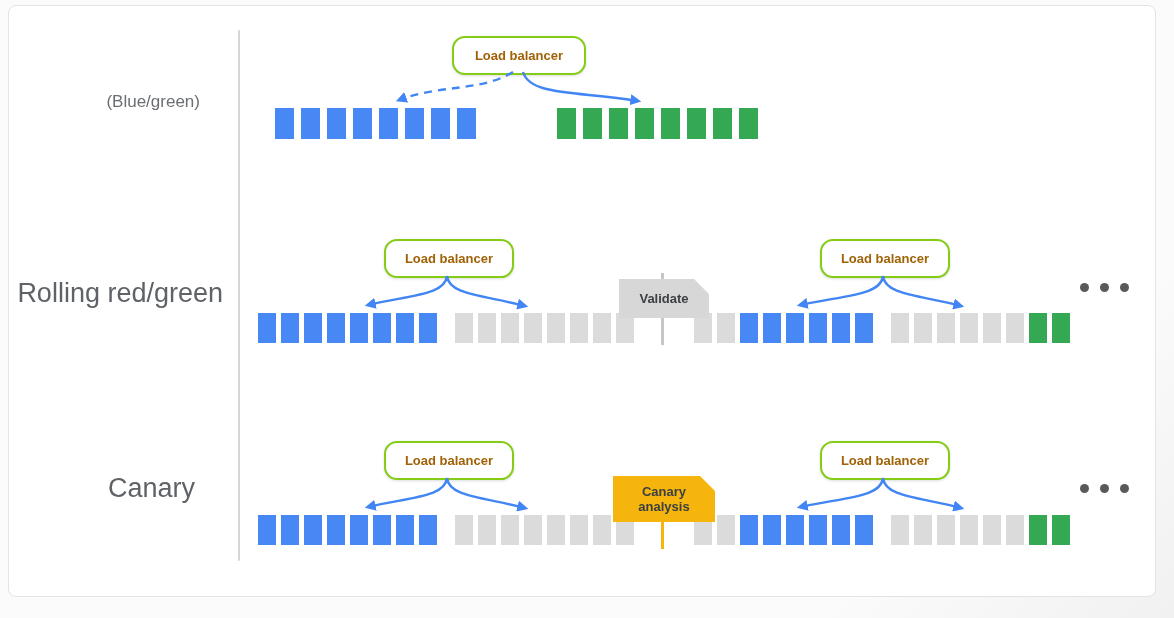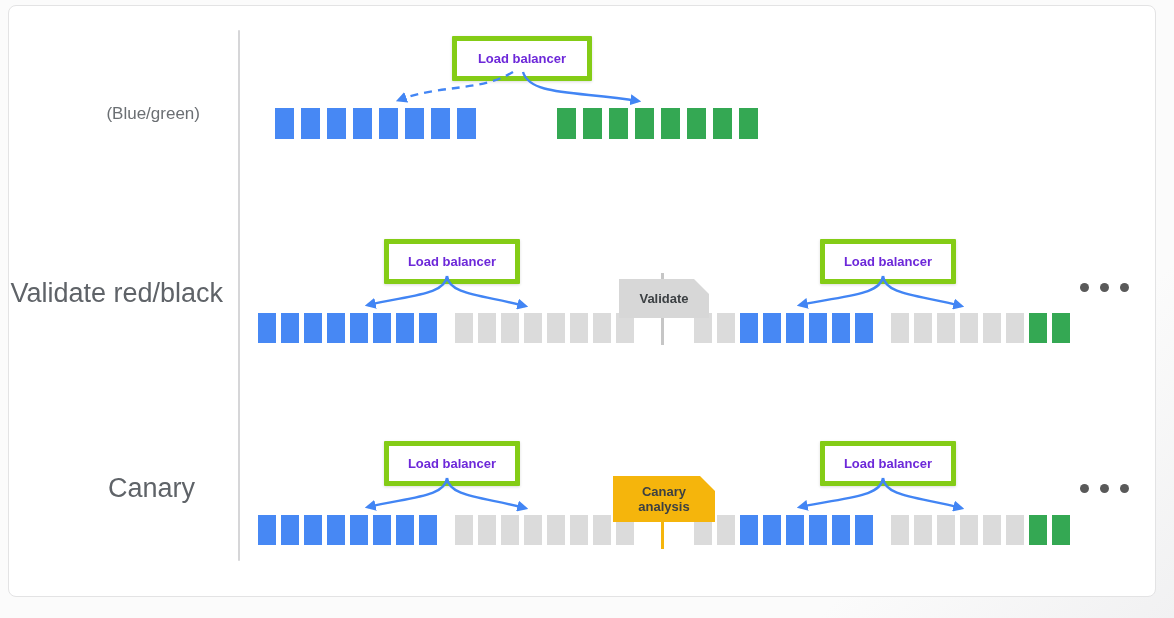--- a/index.html
+++ b/index.html
@@ -11,26 +11,26 @@
   .card{
     position:absolute;left:8px;top:5px;width:1146px;height:590px;
     background:#ffffff;border:1px solid #e3e3e4;border-radius:8px;
   }
   .divider{
     position:absolute;left:238px;top:30px;width:2px;height:531px;
     background:#d6d6d8;border-radius:1px;
   }
   .row-label{position:absolute;text-align:right;color:#5f6368;}
   .row-label .title{font-size:27px;line-height:32px;}
-  .row-label .subtitle{font-size:17px;line-height:22px;margin-top:18px;color:#6b6f73;}
+  .row-label .subtitle{font-size:17px;line-height:22px;margin-top:6px;color:#6b6f73;}
   .lb-box{
-    position:absolute;height:35px;background:#ffffff;border:5px solid #84cc16;
-    box-shadow:0 1px 3px rgba(0,0,0,0.14);border-radius:1px;
+    position:absolute;height:35px;background:#ffffff;border:2px solid #84cc16;
+    box-shadow:0 1px 3px rgba(0,0,0,0.14);border-radius:13px;
     display:flex;align-items:center;justify-content:center;
-    font-size:13px;font-weight:bold;color:#6d28d9;z-index:3;
+    font-size:13px;font-weight:bold;color:#a16207;z-index:3;
   }
   .tag-box{
     position:absolute;display:flex;align-items:center;justify-content:center;
     text-align:center;font-size:13px;font-weight:bold;color:#3c4043;
     clip-path:polygon(0 0,calc(100% - 15px) 0,100% 15px,100% 100%,0 100%);
     z-index:3;line-height:15px;margin-top:43px;
   }
   .tag-validate{background:#d7d7d7;}
   .tag-canary{background:#f5b50c;}
   .stem{position:absolute;width:3px;z-index:1;}
@@ -52,21 +52,21 @@
 </head>
 <body>
 
 <div class="card"></div>
 <div class="divider"></div>
 
 <div class="row-label" style="right:974px;top:85px;">
   <div class="subtitle">(Blue/green)</div>
 </div>
 <div class="row-label" style="right:951px;top:277px;">
-  <div class="title">Validate red/black</div>
+  <div class="title">Rolling red/green</div>
 </div>
 <div class="row-label" style="right:979px;top:472px;">
   <div class="title">Canary</div>
 </div>
 
 <div class="lb-box" style="left:452px;top:36px;width:130px;">
   <span>Load balancer</span>
 </div>
 <div class="lb-box" style="left:384px;top:239px;width:126px;">
   <span>Load balancer</span>

